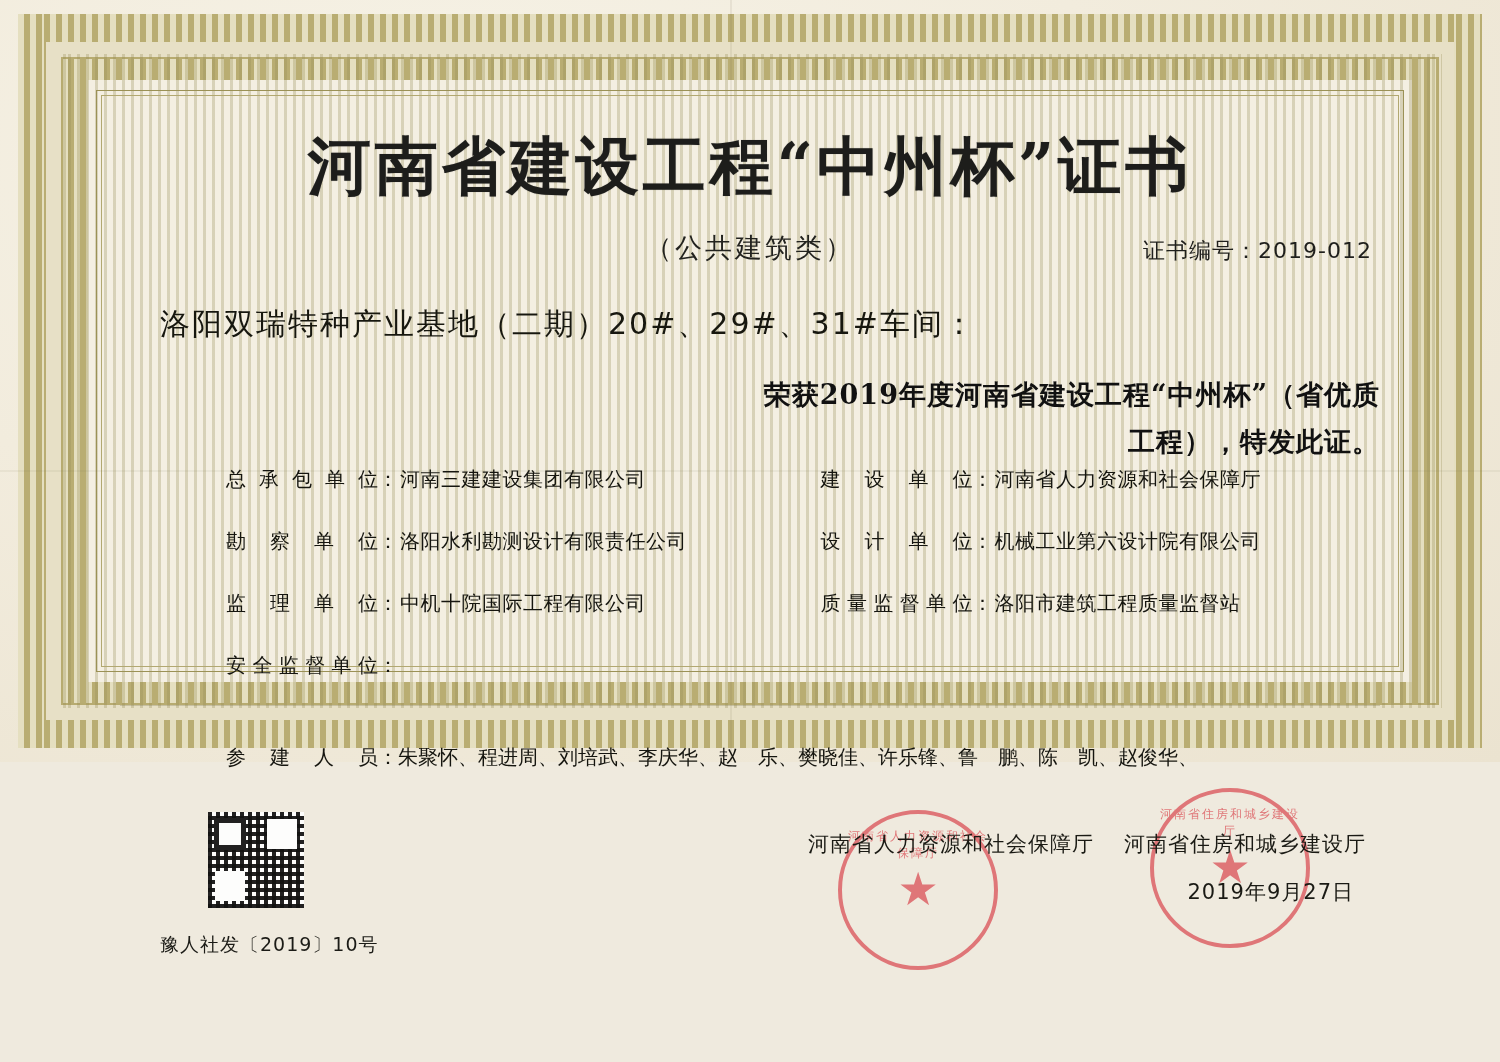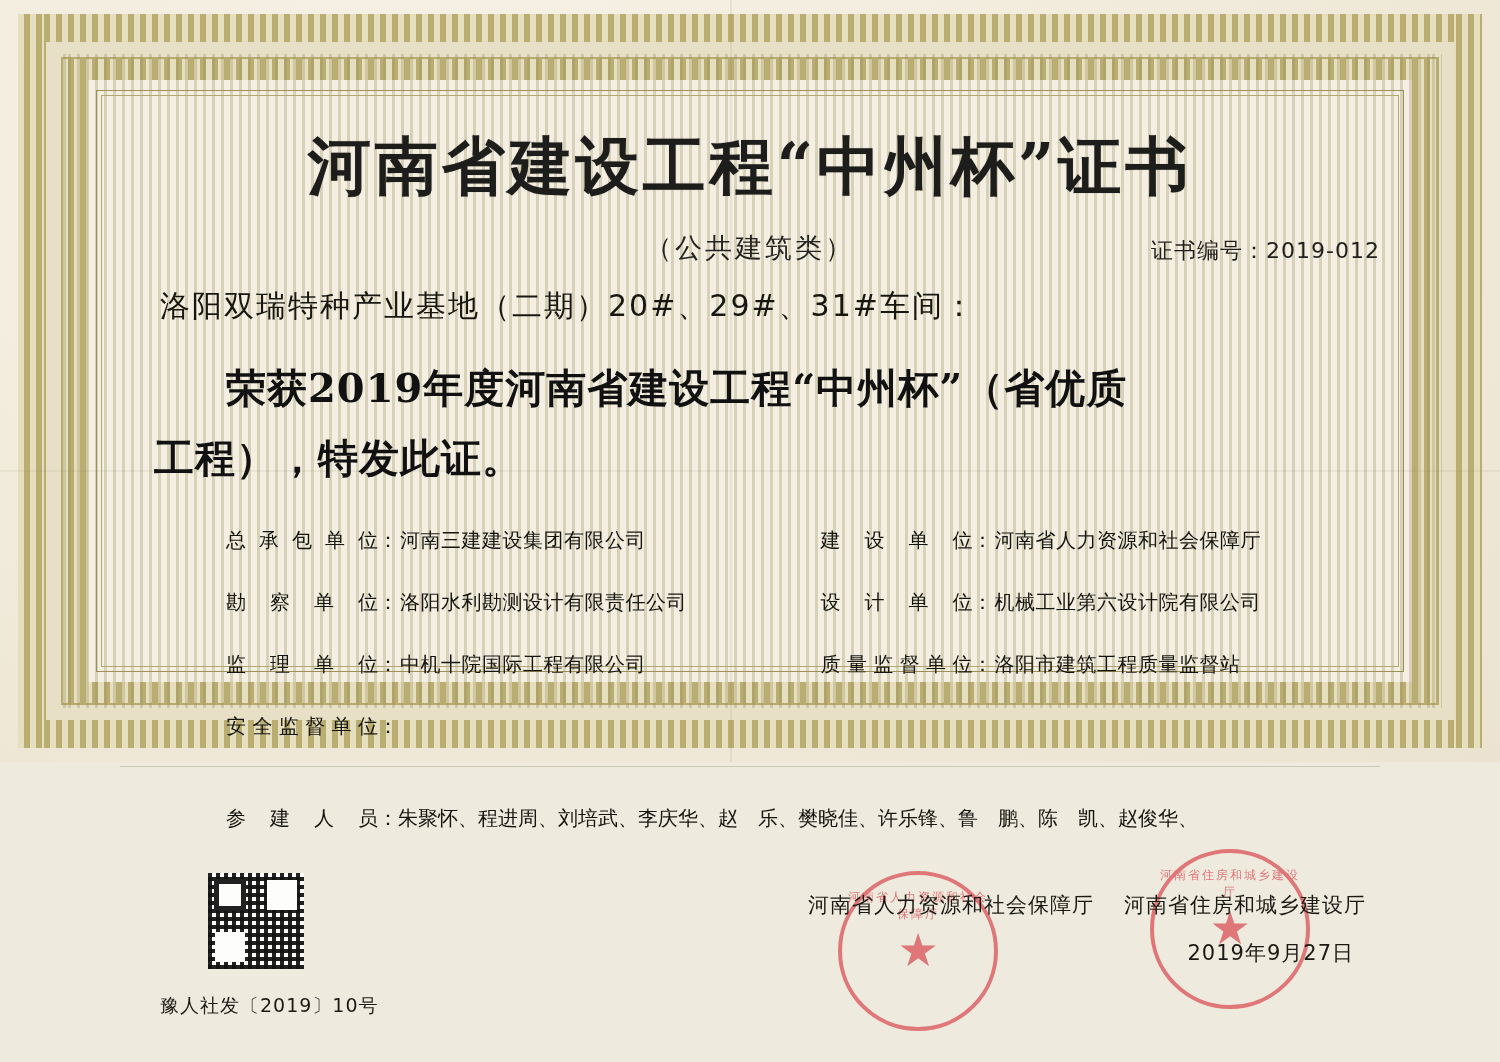--- a/index.html
+++ b/index.html
@@ -79,51 +79,51 @@
     height:40px;
   }
   .category{
     text-align:center;
     font-size:27px;
     letter-spacing:3px;
     color:#23231f;
     font-family:"DejaVu Sans", sans-serif;
   }
   .certno{
-    position:absolute;right:0;top:6px;
+    position:absolute;right:8px;top:6px;
     font-size:22px;
     color:#1f1f1c;
     font-family:"DejaVu Sans", sans-serif;
     letter-spacing:1px;
   }
 
   
   .recipient{
-    margin-top:16px;
+    margin-top:34px;
     font-size:30px;
     letter-spacing:2px;
     color:#17170f;
     font-family:"DejaVu Sans", sans-serif;
     padding-left:40px;
   }
   .body-text{
     margin-top:26px;
-    font-size:40px;
+    font-size:27px;
     line-height:1.75;
     font-weight:700;
     letter-spacing:1px;
     color:#111;
     font-family:"DejaVu Serif", serif;
     padding-left:34px;
+    text-align:right;
   }
   .body-text .indent{display:inline-block;width:72px;}
 
   
   .units{
-    margin-top:34px;
     display:grid;
     grid-template-columns:1fr 1fr;
     row-gap:9px;
     column-gap:0px;
     font-size:20px;
     color:#15150f;
     font-family:"DejaVu Sans", sans-serif;
     padding-left:106px;
     gap:35px;
   }

